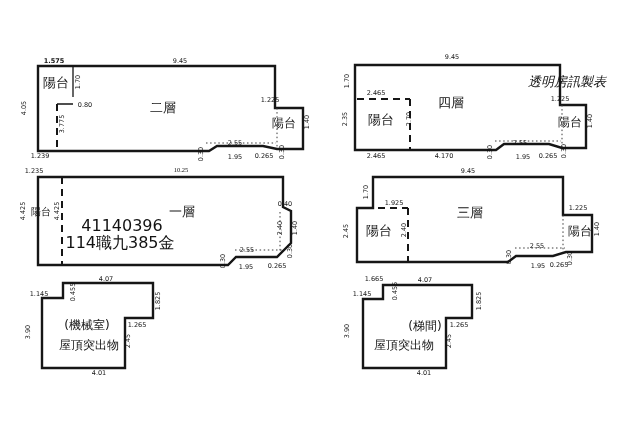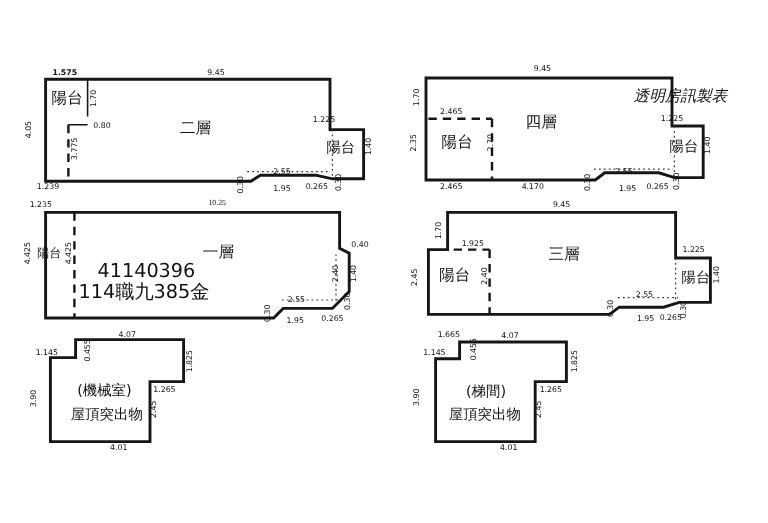--- a/index.html
+++ b/index.html
@@ -96,21 +96,21 @@
       <span class="lbl rot" style="left: 590px; top: 121px;">1.40</span>
       <span class="lbl" style="left: 567px; top: 81px; font-size: 13px; font-style: italic;">透明房訊製表</span>
       <span class="lbl" style="left: 34px; top: 171px;">1.235</span>
       <span class="lbl" style="left: 181px; top: 170px; font-family: Liberation Serif, serif;">10.25</span>
       <span class="lbl" style="left: 41px; top: 212px; font-size: 10px;">陽台</span>
       <span class="lbl rot" style="left: 23px; top: 211px;">4.425</span>
       <span class="lbl rot" style="left: 57px; top: 211px;">4.425</span>
       <span class="lbl" style="left: 182px; top: 211px; font-size: 13px;">一層</span>
       <span class="lbl" style="left: 122px; top: 226px; font-size: 16px;">41140396</span>
       <span class="lbl" style="left: 120px; top: 243px; font-size: 16px;">114職九385金</span>
-      <span class="lbl" style="left: 300px; top: 204px; text-align: right;">0.40</span>
+      <span class="lbl" style="left: 285px; top: 204px; text-align: right;">0.40</span>
       <span class="lbl rot" style="left: 280px; top: 228px;">2.40</span>
       <span class="lbl rot" style="left: 295px; top: 228px;">1.40</span>
       <span class="lbl rot" style="left: 290px; top: 251px;">0.30</span>
       <span class="lbl rot" style="left: 223px; top: 261px;">0.30</span>
       <span class="lbl" style="left: 247px; top: 250px;">2.55</span>
       <span class="lbl" style="left: 246px; top: 267px;">1.95</span>
       <span class="lbl" style="left: 277px; top: 266px;">0.265</span>
       <span class="lbl" style="left: 468px; top: 171px;">9.45</span>
       <span class="lbl rot" style="left: 366px; top: 192px;">1.70</span>
       <span class="lbl" style="left: 394px; top: 203px;">1.925</span>
@@ -134,20 +134,20 @@
       <span class="lbl" style="left: 87px; top: 325px; font-size: 12px;">(機械室)</span>
       <span class="lbl" style="left: 137px; top: 325px;">1.265</span>
       <span class="lbl rot" style="left: 128px; top: 341px;">2.45</span>
       <span class="lbl rot" style="left: 28px; top: 332px;">3.90</span>
       <span class="lbl" style="left: 89px; top: 345px; font-size: 12px;">屋頂突出物</span>
       <span class="lbl" style="left: 99px; top: 373px;">4.01</span>
       <span class="lbl" style="left: 425px; top: 280px;">4.07</span>
       <span class="lbl" style="left: 362px; top: 294px;">1.145</span>
       <span class="lbl rot" style="left: 395px; top: 291px;">0.455</span>
       <span class="lbl rot" style="left: 479px; top: 301px;">1.825</span>
-      <span class="lbl" style="left: 405px; top: 326px; font-size: 12px;">(梯間)</span>
+      <span class="lbl" style="left: 425px; top: 326px; font-size: 12px;">(梯間)</span>
       <span class="lbl" style="left: 459px; top: 325px;">1.265</span>
       <span class="lbl rot" style="left: 449px; top: 341px;">2.45</span>
       <span class="lbl rot" style="left: 347px; top: 331px;">3.90</span>
       <span class="lbl" style="left: 404px; top: 345px; font-size: 12px;">屋頂突出物</span>
       <span class="lbl" style="left: 424px; top: 373px;">4.01</span>
     </div>
 </div>
 
 </body></html>

